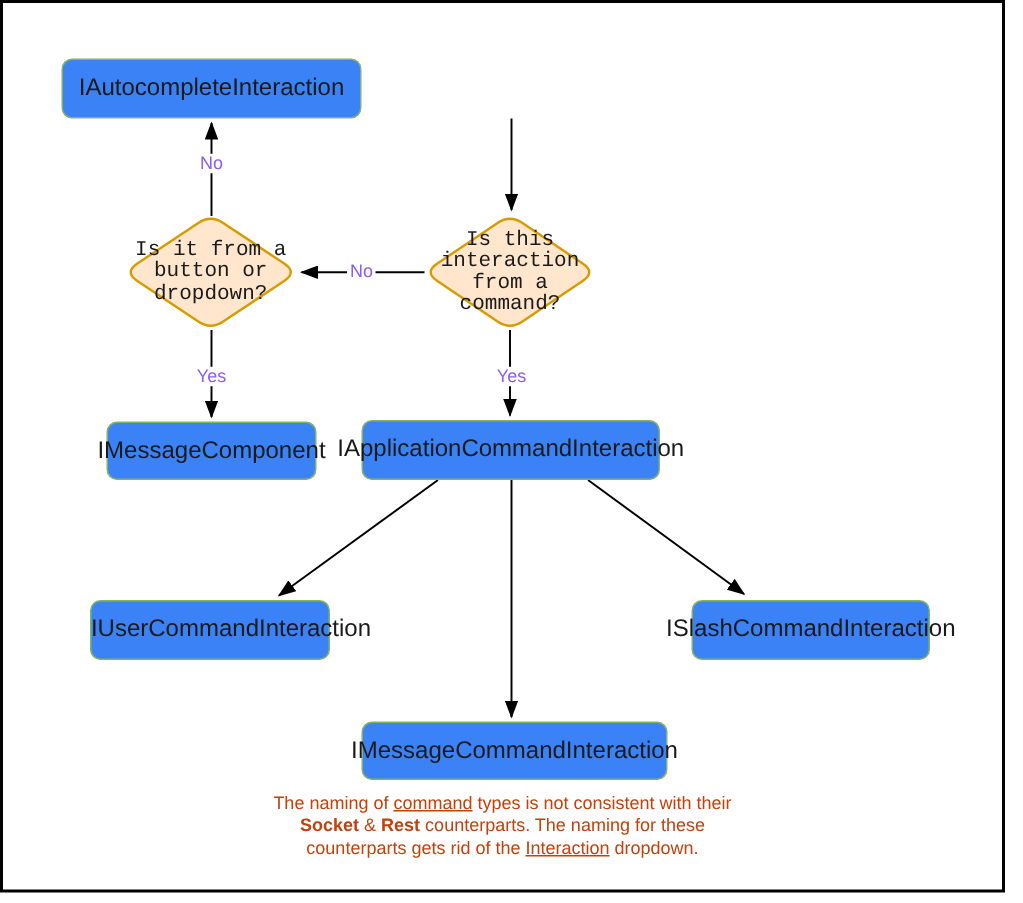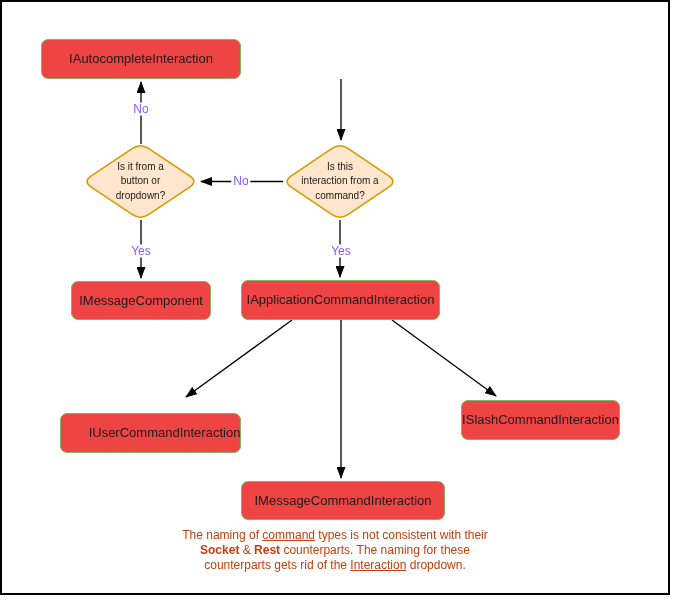--- a/index.html
+++ b/index.html
@@ -19,43 +19,44 @@
     border: 2px solid #000000;
     box-sizing: border-box;
     pointer-events: none;
   }
   .edges {
     position: absolute;
     left: 0; top: 0;
   }
   .node {
     position: absolute;
-    background: #ef4444;
+    background: #3b82f6;
     border: 1px solid #82b366;
     border-radius: 7px;
     box-sizing: border-box;
     display: flex;
     align-items: center;
     justify-content: center;
     text-align: center;
-    font-size: 13px;
+    font-size: 16px;
     line-height: 14px;
     color: #1a1a1a;
   }
   .diamond-label {
     position: absolute;
     display: flex;
     align-items: center;
     justify-content: center;
     text-align: center;
-    font-size: 10px;
+    font-size: 14px;
     line-height: 14.5px;
     white-space: pre-line;
     color: #1a1a1a;
     pointer-events: none;
+    font-family: Liberation Mono, monospace;
   }
   .edge-label {
     position: absolute;
     transform: translate(-50%, -50%);
     background: #ffffff;
     padding: 0 2px;
     font-size: 12px;
     line-height: 13px;
     color: #8b5cf6;
   }
@@ -100,21 +101,21 @@
     <path class="decision" d="M 331.7 148.6 Q 340 143 348.3 148.6 L 388.7 175.9 Q 397 181.5 388.7 187.1 L 348.3 214.4 Q 340 220 331.7 214.4 L 291.3 187.1 Q 283 181.5 291.3 175.9 Z" fill="#ffe6cc" stroke="#d79b00" stroke-width="1.6"></path>
   </svg>
 
   <div class="node" style="left:41px; top:39px; width:200px; height:40px;">IAutocompleteInteraction</div>
 
 
   <div class="node" style="left:71px; top:281px; width:140px; height:39px;">IMessageComponent</div>
 
   <div class="node" style="left:241px; top:280px; width:199px; height:40px;">IApplicationCommandInteraction</div>
 
-  <div class="node" style="left:60px; top:413px; width:181px; height:40px;padding-left:28px;">IUserCommandInteraction</div>
+  <div class="node" style="left:60px; top:400px; width:160px; height:40px;padding-left:28px;">IUserCommandInteraction</div>
 
   <div class="node" style="left:461px; top:400px; width:159px; height:40px;">ISlashCommandInteraction</div>
 
   <div class="node" style="left:241px; top:481px; width:204px; height:39px;">IMessageCommandInteraction</div>
 
   <div class="diamond-label" style="left:88px; top:146px; width:105px; height:71px;">Is it from a
 button or
 dropdown?</div>
 
   <div class="diamond-label" style="left:287px; top:146px; width:106px; height:71px;">Is this

